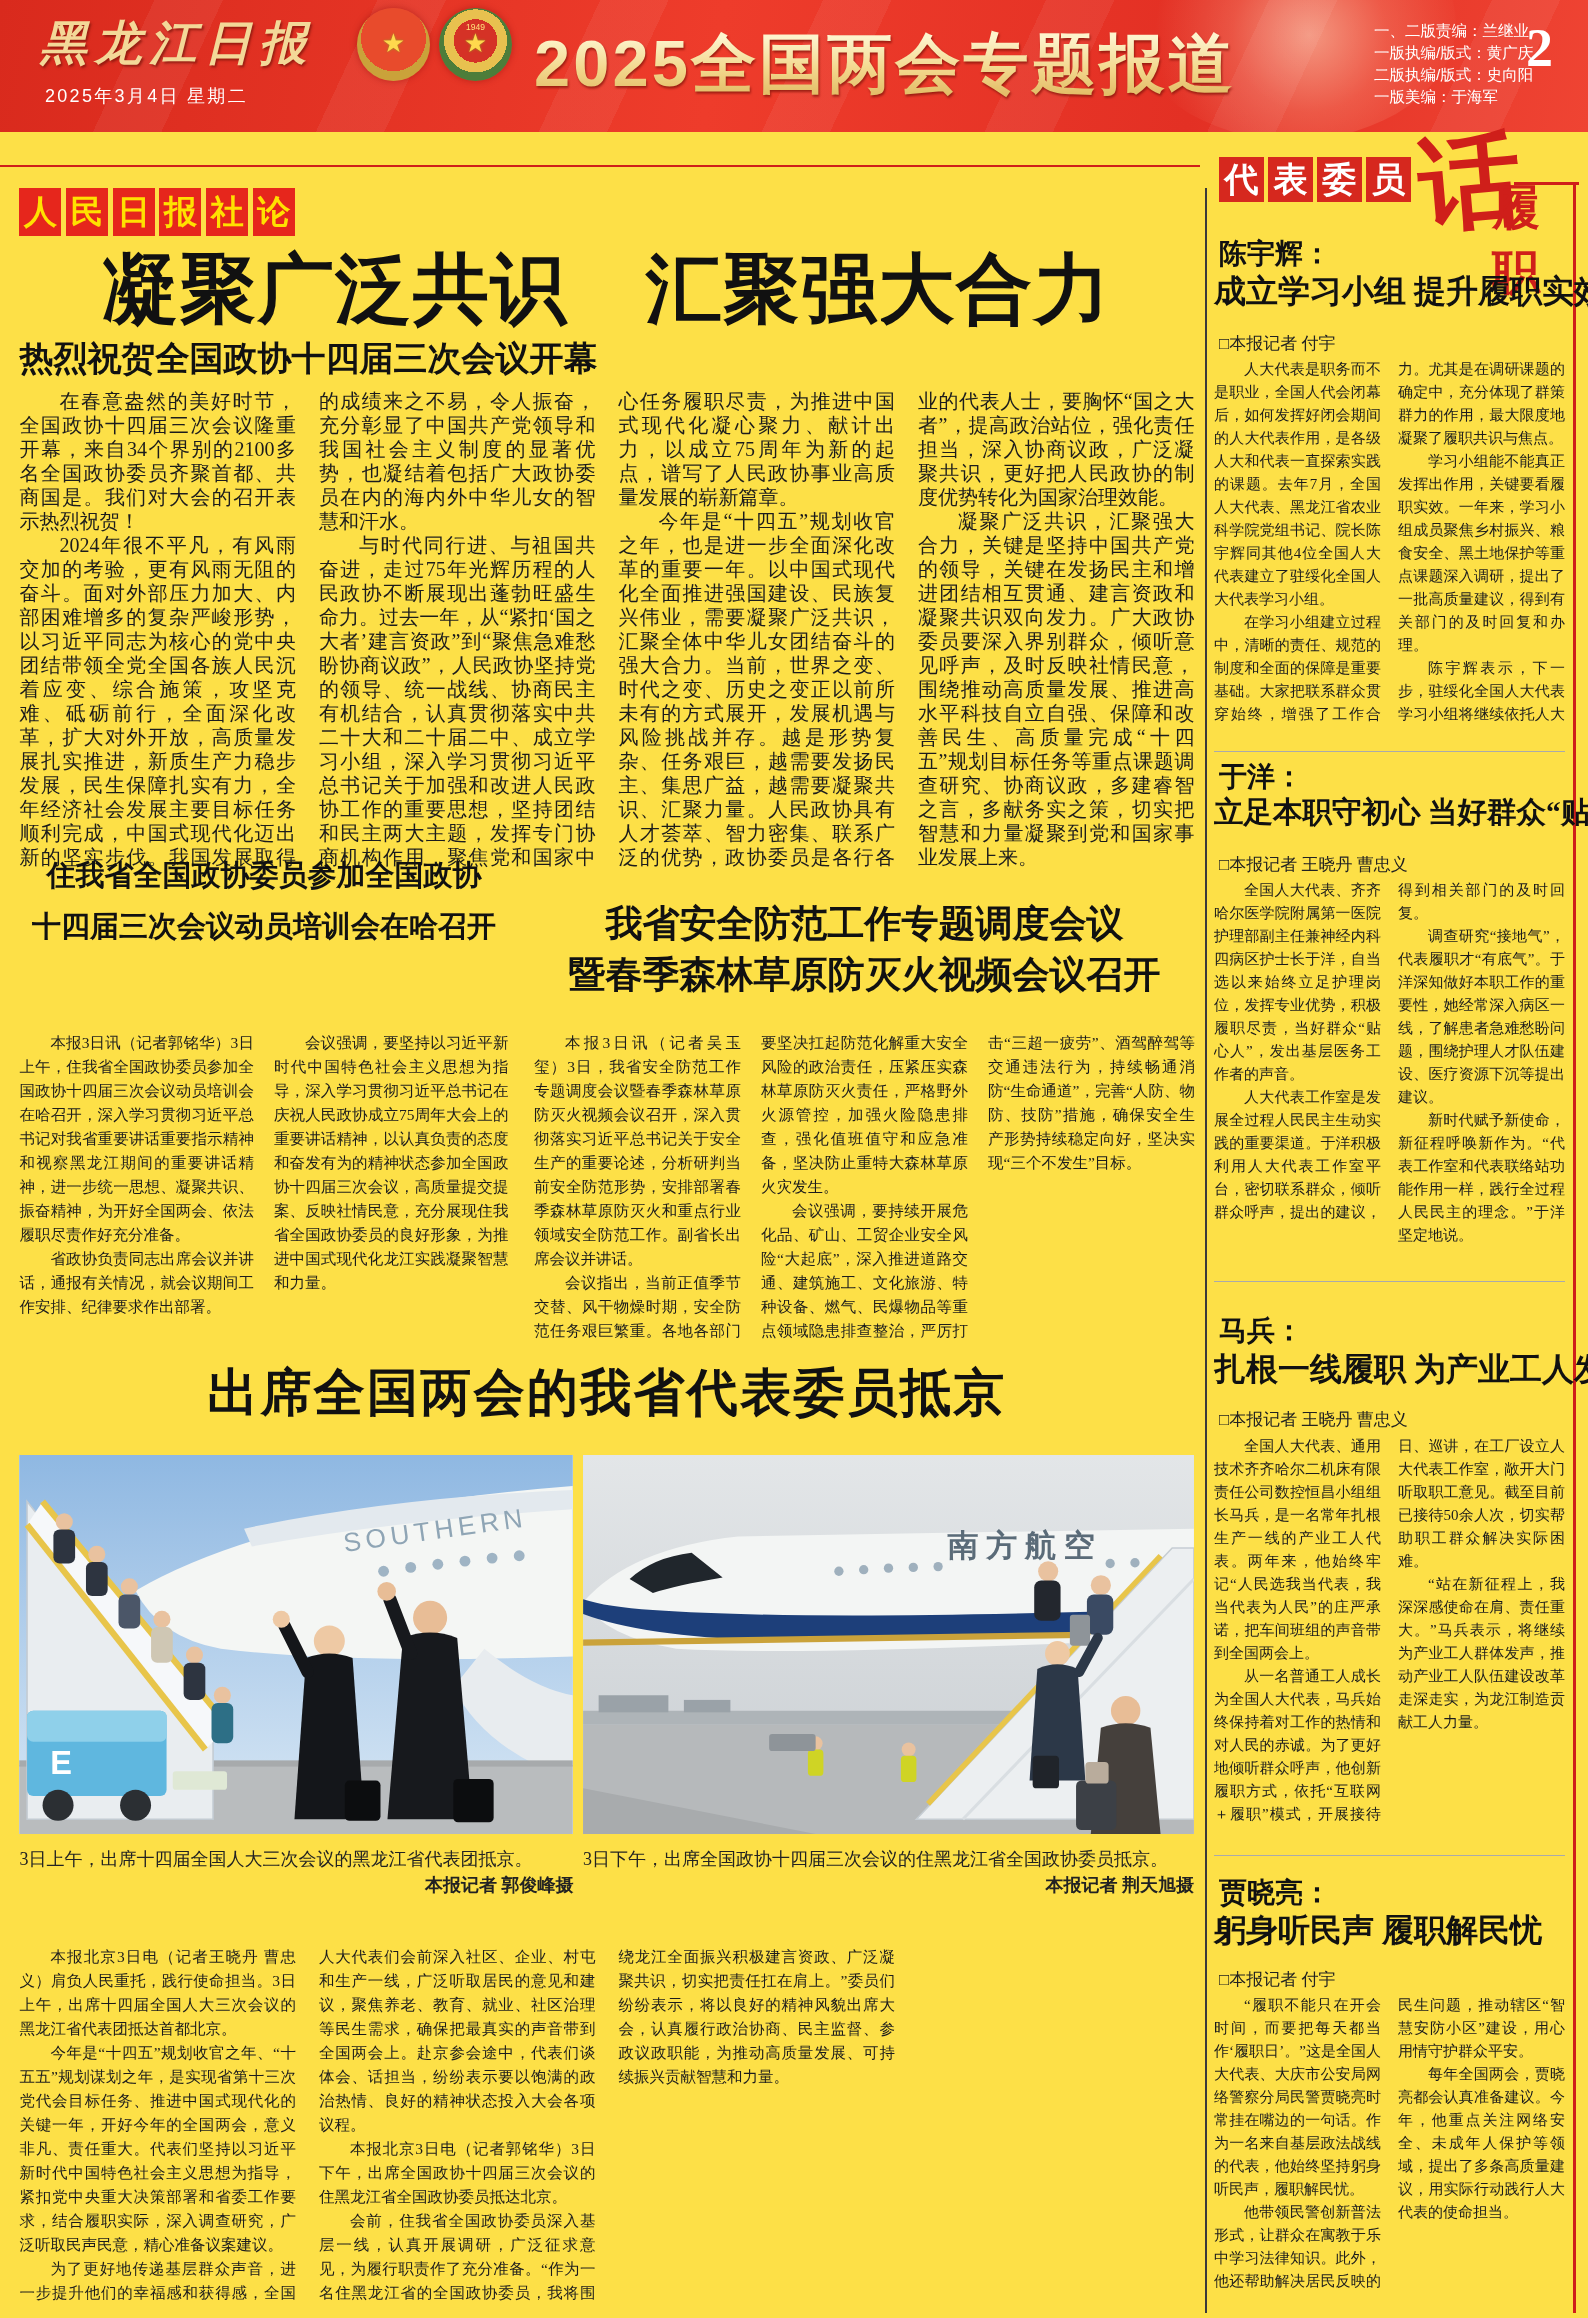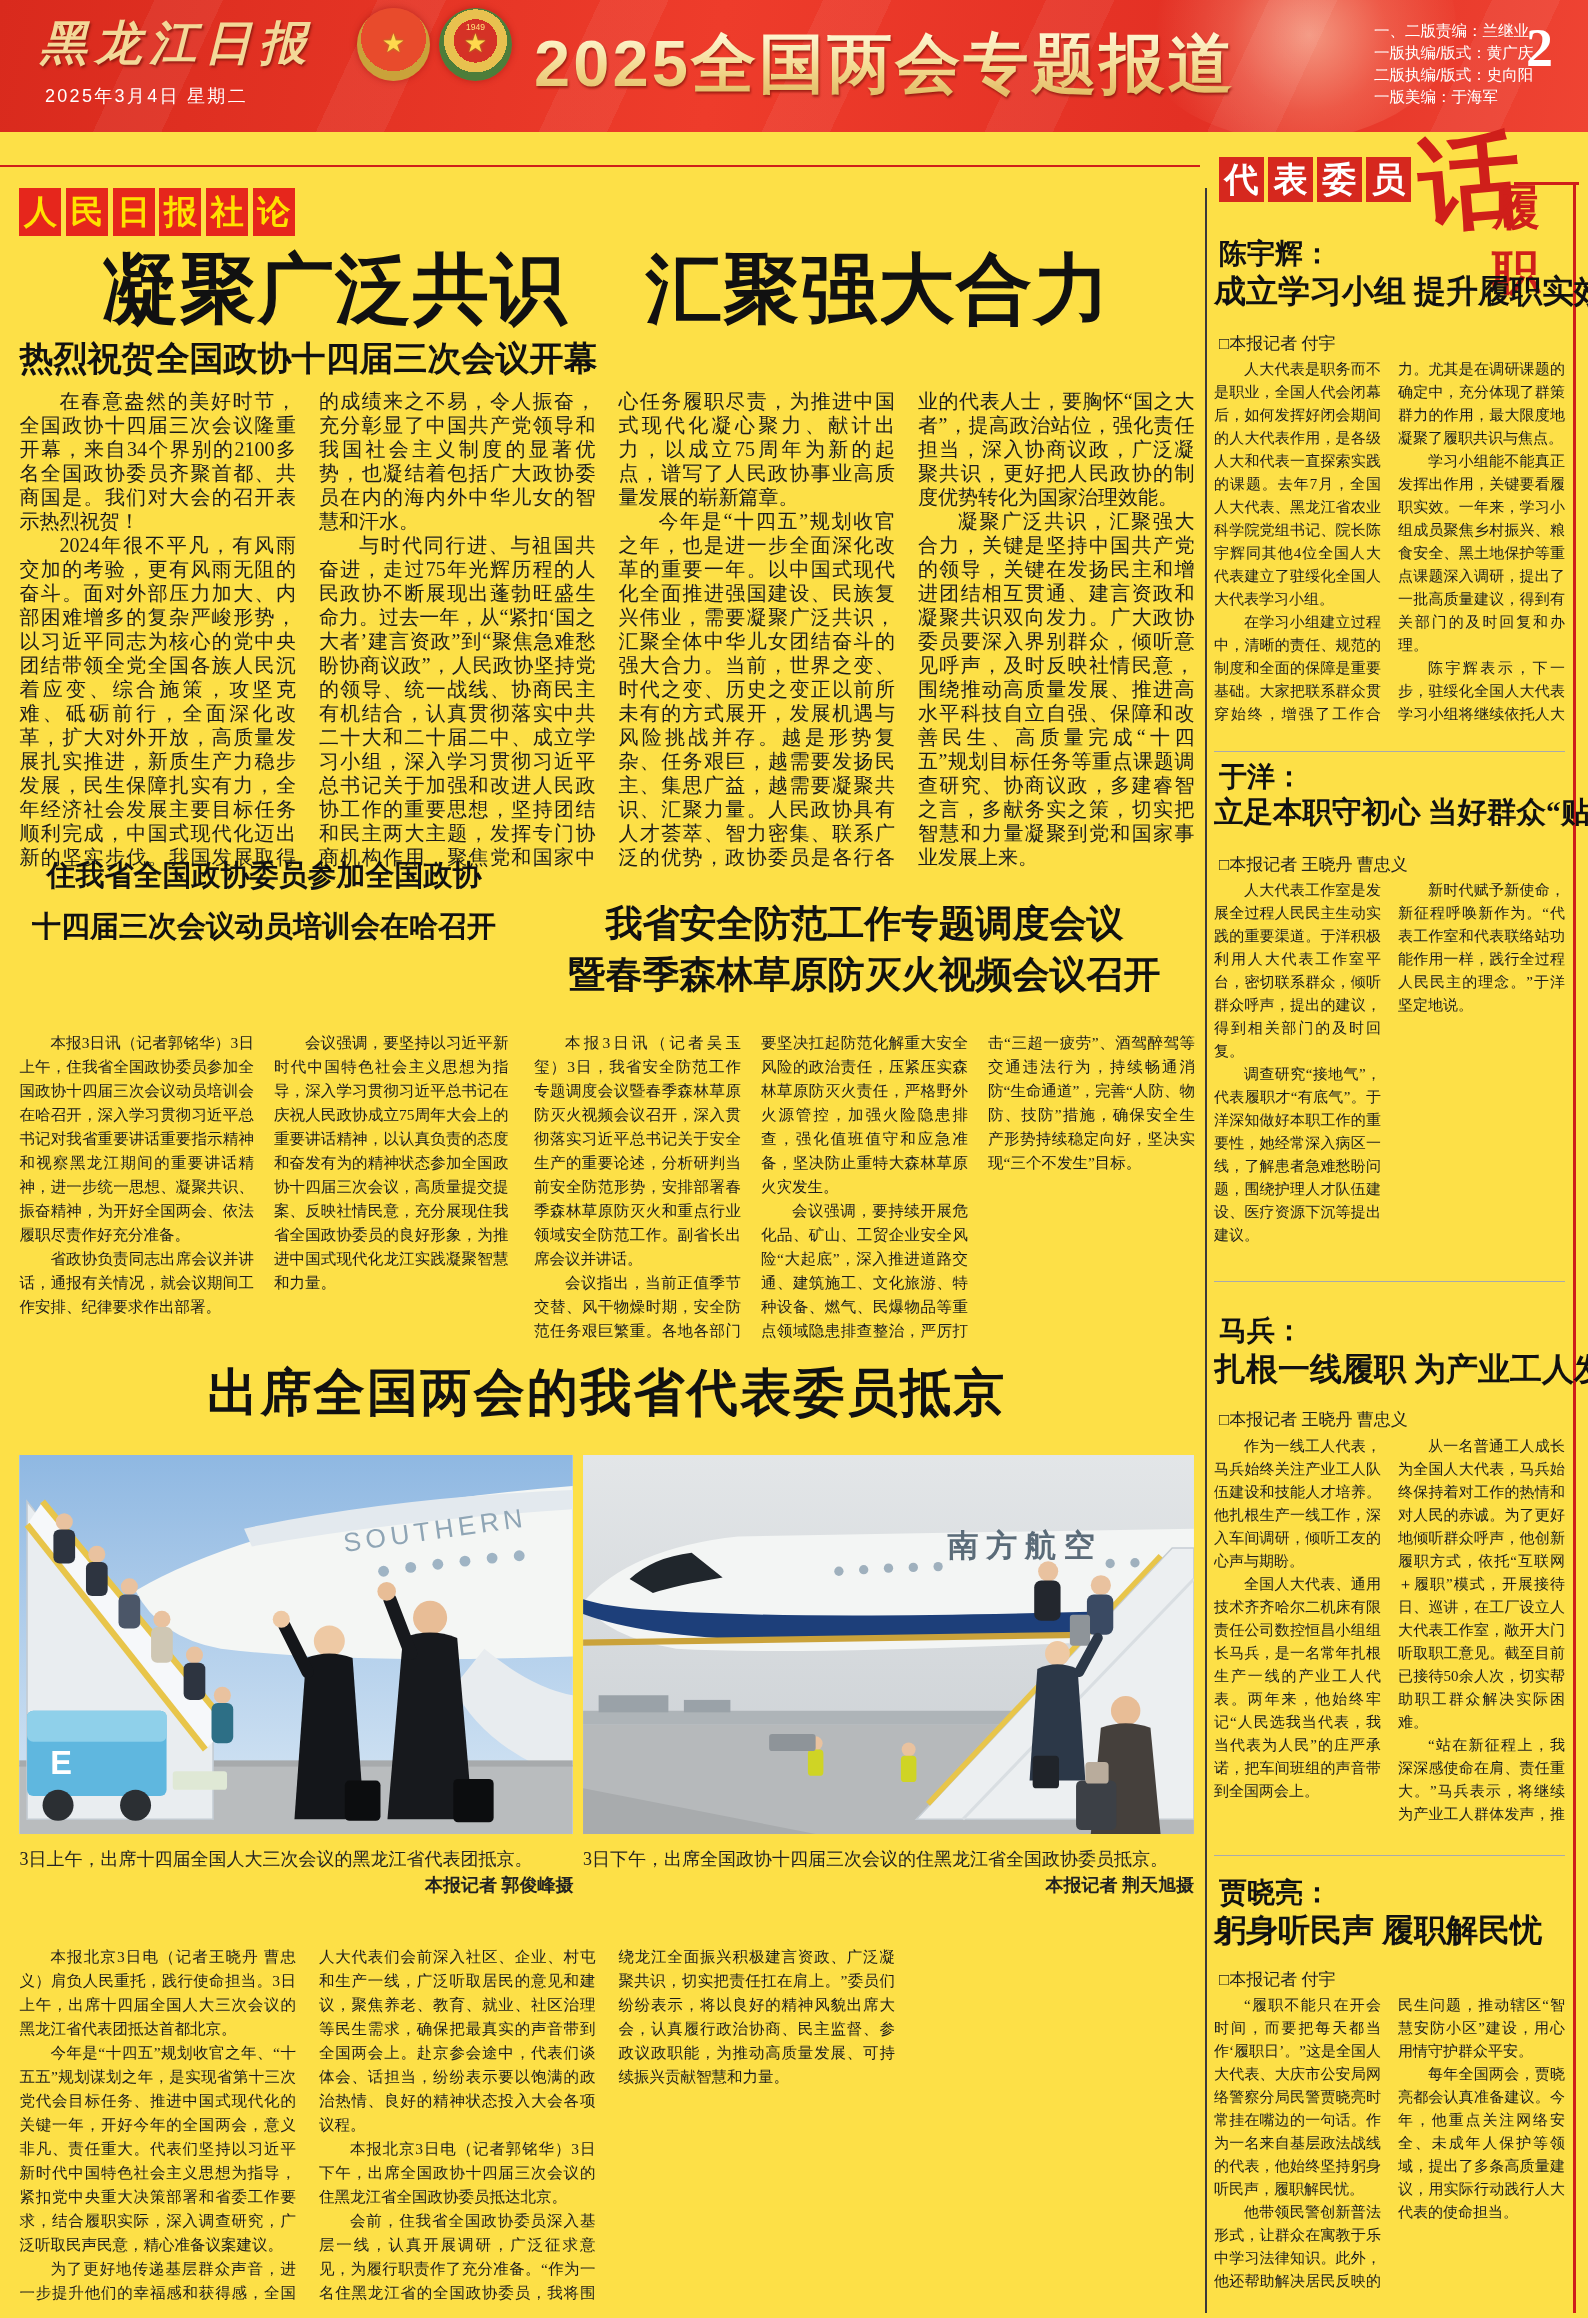--- a/index.html
+++ b/index.html
@@ -329,31 +329,31 @@
       <p>在学习小组建立过程中，清晰的责任、规范的制度和全面的保障是重要基础。大家把联系群众贯穿始终，增强了工作合力。尤其是在调研课题的确定中，充分体现了群策群力的作用，最大限度地凝聚了履职共识与焦点。</p>
       <p>学习小组能不能真正发挥出作用，关键要看履职实效。一年来，学习小组成员聚焦乡村振兴、粮食安全、黑土地保护等重点课题深入调研，提出了一批高质量建议，得到有关部门的及时回复和办理。</p>
       <p>陈宇辉表示，下一步，驻绥化全国人大代表学习小组将继续依托人大代表之家的平台优势，提升履职能力，更好地履行人大代表职责。</p>
     </div>
   <div class="rc-sep" style="top:751px"></div>
 
   <div class="rc-name" style="top:758px">于洋：</div>
   <div class="rc-hl" style="top:793px;font-size:29.5px">立足本职守初心 当好群众“贴心人”</div>
   <div class="rc-byline" style="top:853px">□本报记者 王晓丹 曹忠义</div>
   <div class="rc-body bodytext" style="top:879px;height:383px">
+      <p>全国人大代表、齐齐哈尔医学院附属第一医院护理部副主任兼神经内科四病区护士长于洋，自当选以来始终立足护理岗位，发挥专业优势，积极履职尽责，当好群众“贴心人”，发出基层医务工作者的声音。</p>
       <p>人大代表工作室是发展全过程人民民主生动实践的重要渠道。于洋积极利用人大代表工作室平台，密切联系群众，倾听群众呼声，提出的建议，得到相关部门的及时回复。</p>
       <p>调查研究“接地气”，代表履职才“有底气”。于洋深知做好本职工作的重要性，她经常深入病区一线，了解患者急难愁盼问题，围绕护理人才队伍建设、医疗资源下沉等提出建议。</p>
       <p>新时代赋予新使命，新征程呼唤新作为。“代表工作室和代表联络站功能作用一样，践行全过程人民民主的理念。”于洋坚定地说。</p>
     </div>
   <div class="rc-sep" style="top:1281px"></div>
 
   <div class="rc-name" style="top:1312px">马兵：</div>
   <div class="rc-hl" style="top:1348px">扎根一线履职 为产业工人发声</div>
   <div class="rc-byline" style="top:1408px">□本报记者 王晓丹 曹忠义</div>
   <div class="rc-body bodytext" style="top:1435px;height:406px">
-      <p>作为一线工人代表，马兵始终关注产业工人队伍建设和技能人才培养。他扎根生产一线工作，深入车间调研，倾听工友的心声与期盼。</p>
       <p>全国人大代表、通用技术齐齐哈尔二机床有限责任公司数控恒昌小组组长马兵，是一名常年扎根生产一线的产业工人代表。两年来，他始终牢记“人民选我当代表，我当代表为人民”的庄严承诺，把车间班组的声音带到全国两会上。</p>
       <p>从一名普通工人成长为全国人大代表，马兵始终保持着对工作的热情和对人民的赤诚。为了更好地倾听群众呼声，他创新履职方式，依托“互联网＋履职”模式，开展接待日、巡讲，在工厂设立人大代表工作室，敞开大门听取职工意见。截至目前已接待50余人次，切实帮助职工群众解决实际困难。</p>
       <p>“站在新征程上，我深深感使命在肩、责任重大。”马兵表示，将继续为产业工人群体发声，推动产业工人队伍建设改革走深走实，为龙江制造贡献工人力量。</p>
     </div>
   <div class="rc-sep" style="top:1855px"></div>
 
   <div class="rc-name" style="top:1874px">贾晓亮：</div>
   <div class="rc-hl" style="top:1909px">躬身听民声 履职解民忧</div>
   <div class="rc-byline" style="top:1968px">□本报记者 付宇</div>
   <div class="rc-body bodytext" style="top:1994px;height:316px">

